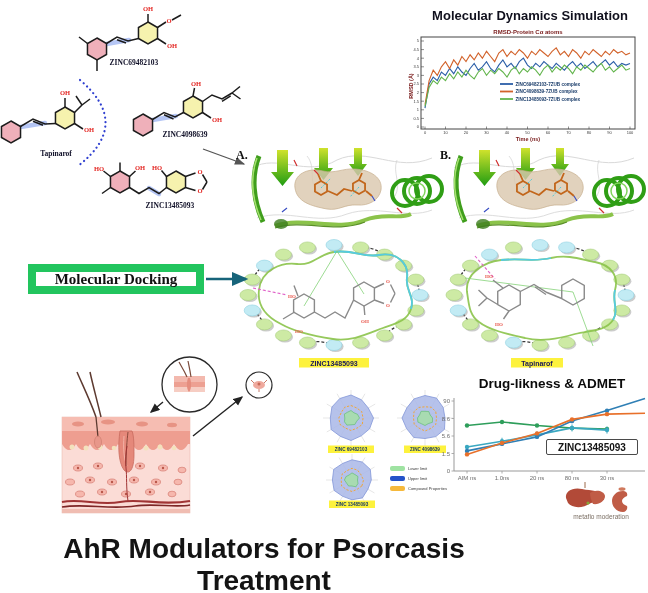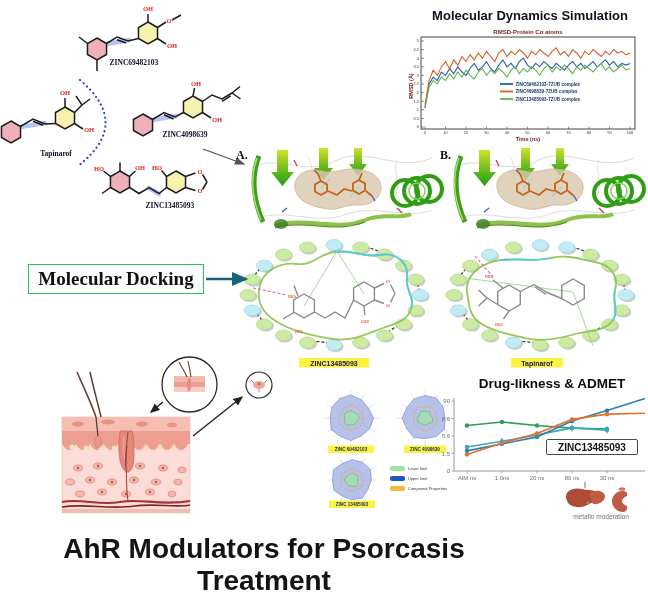--- a/index.html
+++ b/index.html
@@ -11,21 +11,21 @@
 .lg{font-size:4.6px;font-weight:bold;fill:#173a68}
 .t5m{font-size:5.5px;font-weight:bold;fill:#7c2020}
 .t6{font-size:6px;fill:#6e6e6e}
 .red{font-size:6.5px;font-weight:bold;fill:#e32420;font-family:"Liberation Serif",serif}
 .red2d{font-size:5px;font-weight:bold;fill:#e8554a;font-family:"Liberation Serif",serif}
 .mol{font-size:7.5px;font-weight:bold;fill:#101028;font-family:"Liberation Serif",serif}
 .pl{font-size:12px;font-weight:bold;fill:#101010;font-family:"Liberation Serif",serif}
 .tag{font-size:7px;font-weight:bold;fill:#16165c}
 .sub{font-size:6px;font-weight:bold;fill:#7c2020}
 #md-title{left:410px;top:8px;width:240px;text-align:center;font-size:13px;font-weight:bold;color:#10101d}
-#dock-box{left:28px;top:264px;width:176px;height:30px;border:1px solid #22c55e;background:#fff;display:flex;align-items:center;justify-content:center;font-family:"Liberation Serif",serif;font-weight:bold;font-size:19px;color:#101010}
+#dock-box{left:28px;top:264px;width:176px;height:30px;border:8px solid #22c55e;background:#fff;display:flex;align-items:center;justify-content:center;font-family:"Liberation Serif",serif;font-weight:bold;font-size:15px;color:#101010}
 #admet-title{left:452px;top:376px;width:200px;text-align:center;font-weight:bold;font-size:13.5px;color:#0b0b0b}
 #admet-ann{left:546px;top:439px;width:92px;height:16px;border:1.5px solid #4a4a4a;border-radius:2px;background:#fff;font-weight:bold;font-size:10px;color:#141414;display:flex;align-items:center;justify-content:center}
 #organ-caption{left:544px;top:513px;width:114px;text-align:center;font-size:6.5px;color:#7b6f64}
 #main-title{left:0;top:533px;width:528px;text-align:center;font-weight:bold;font-size:28px;color:#141414}
 </style>
 </head>
 <body>
 
 <div id="root">
 

